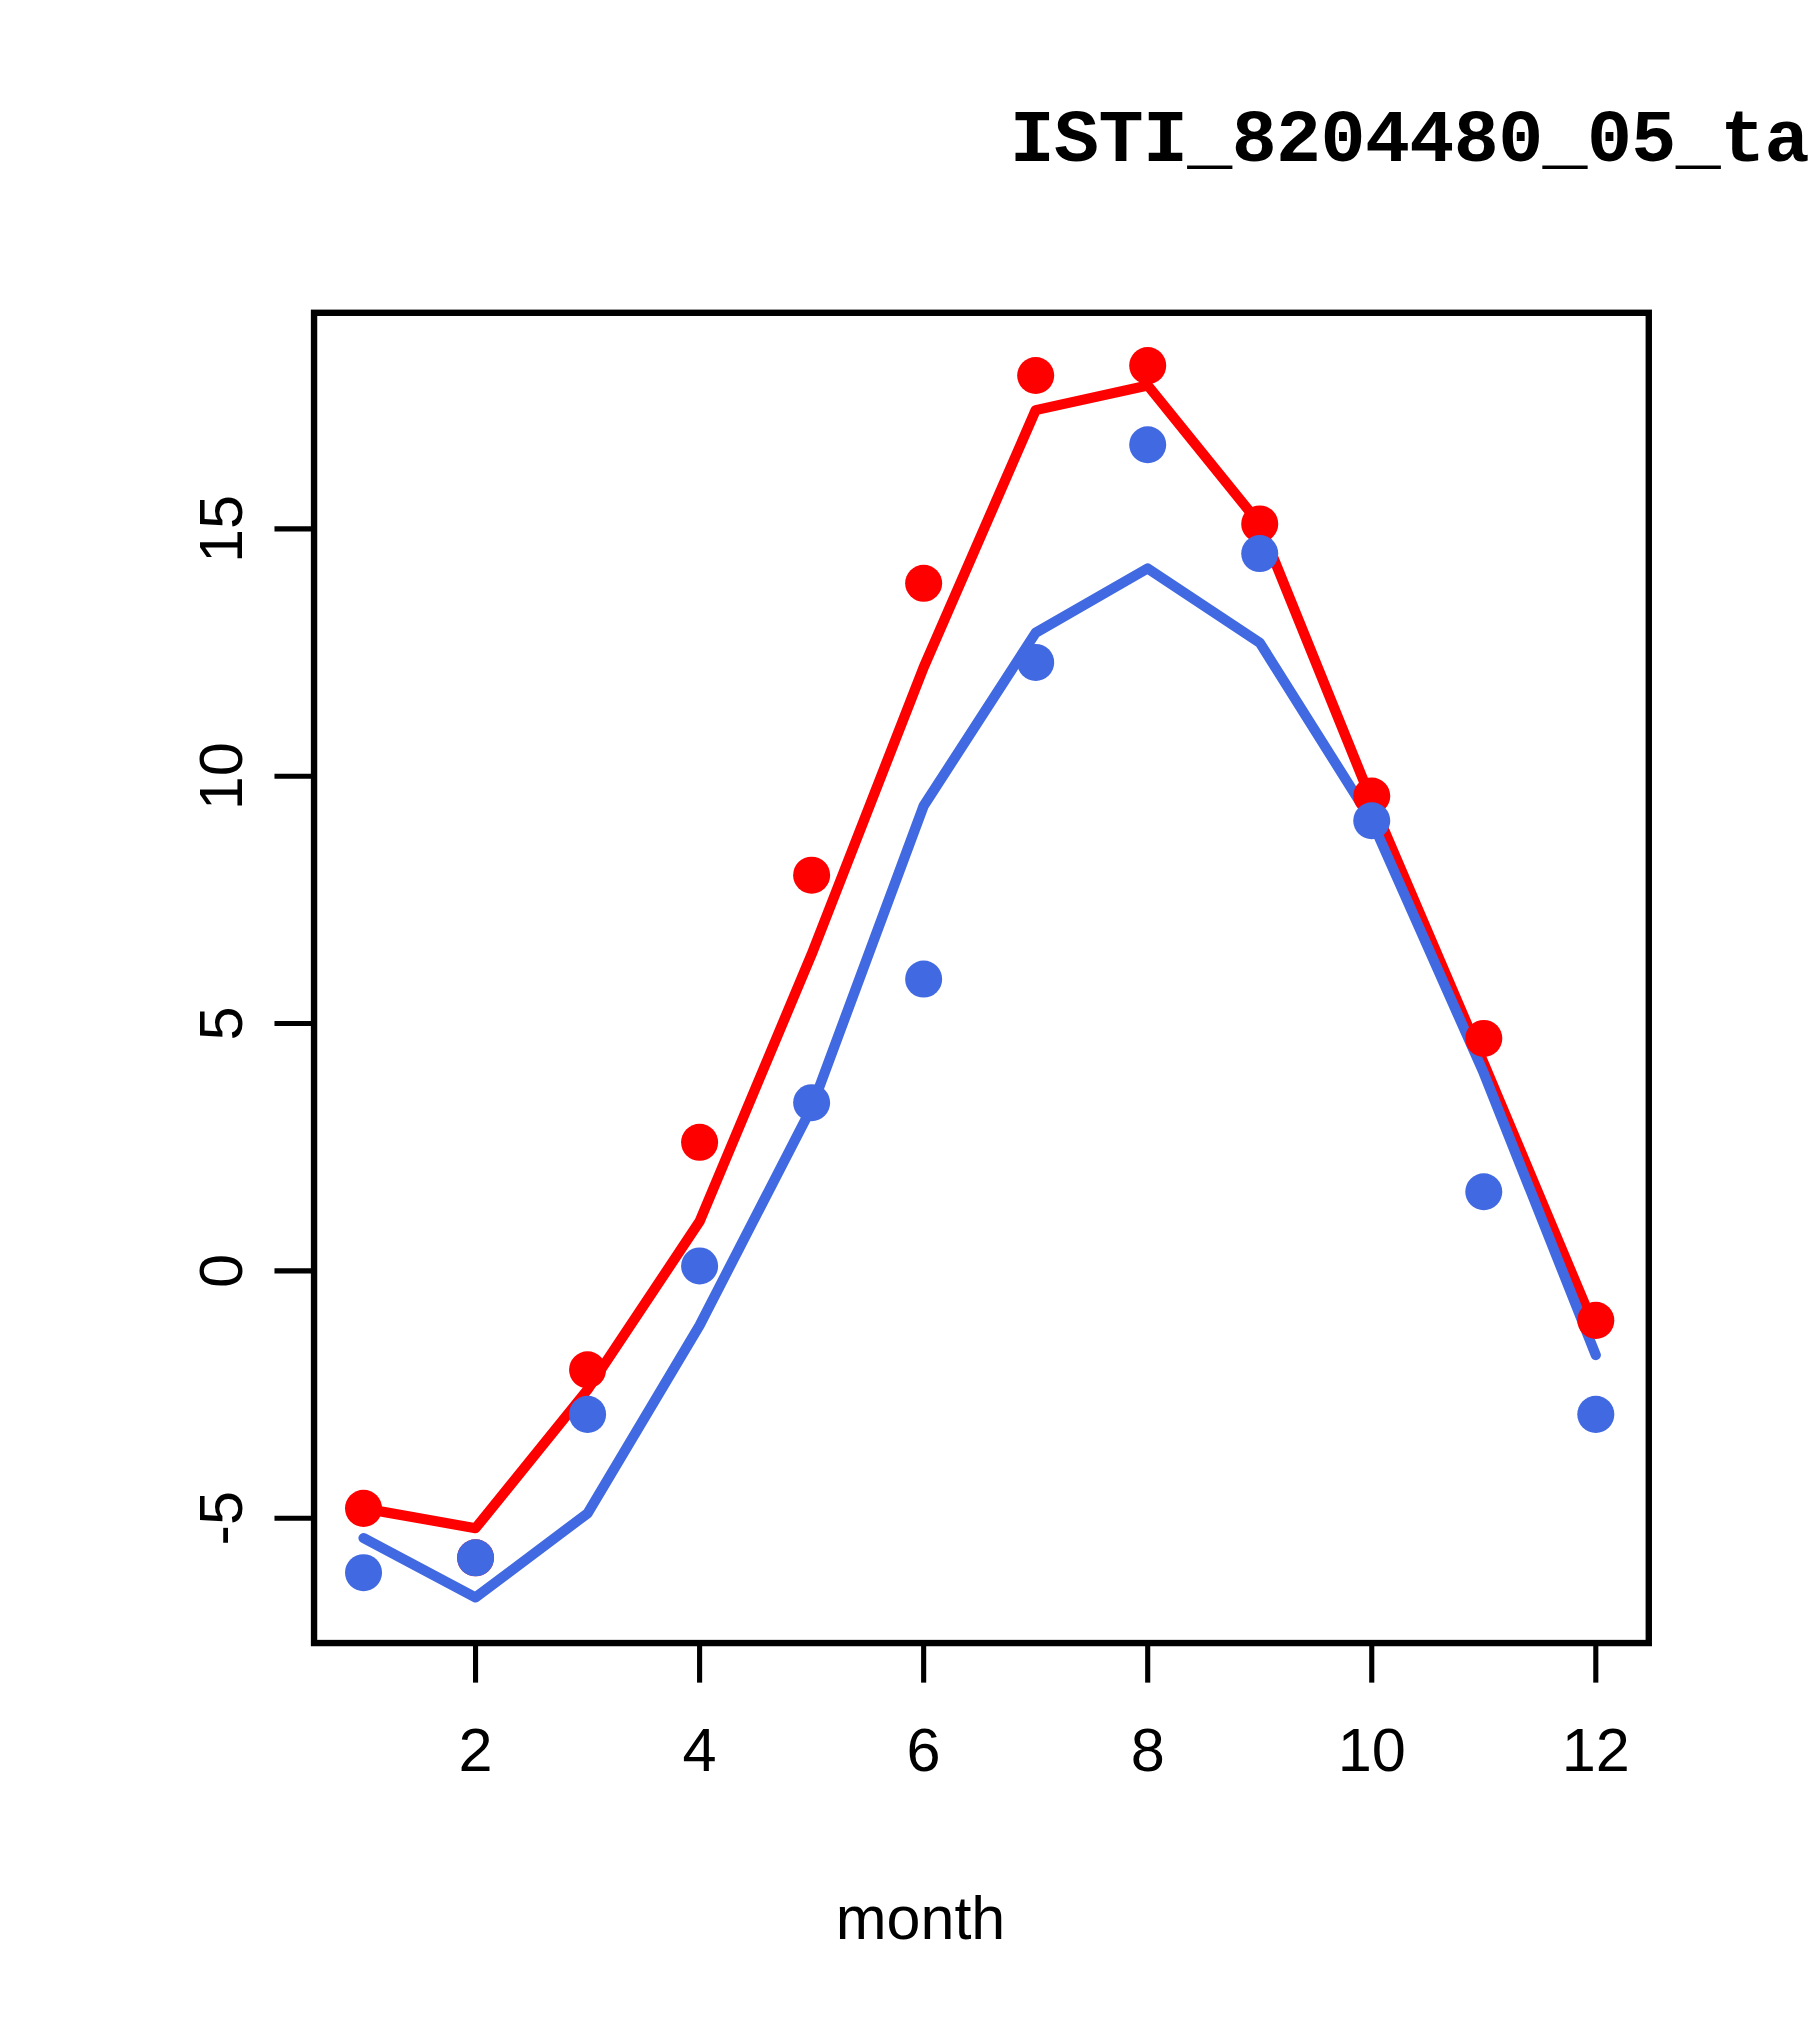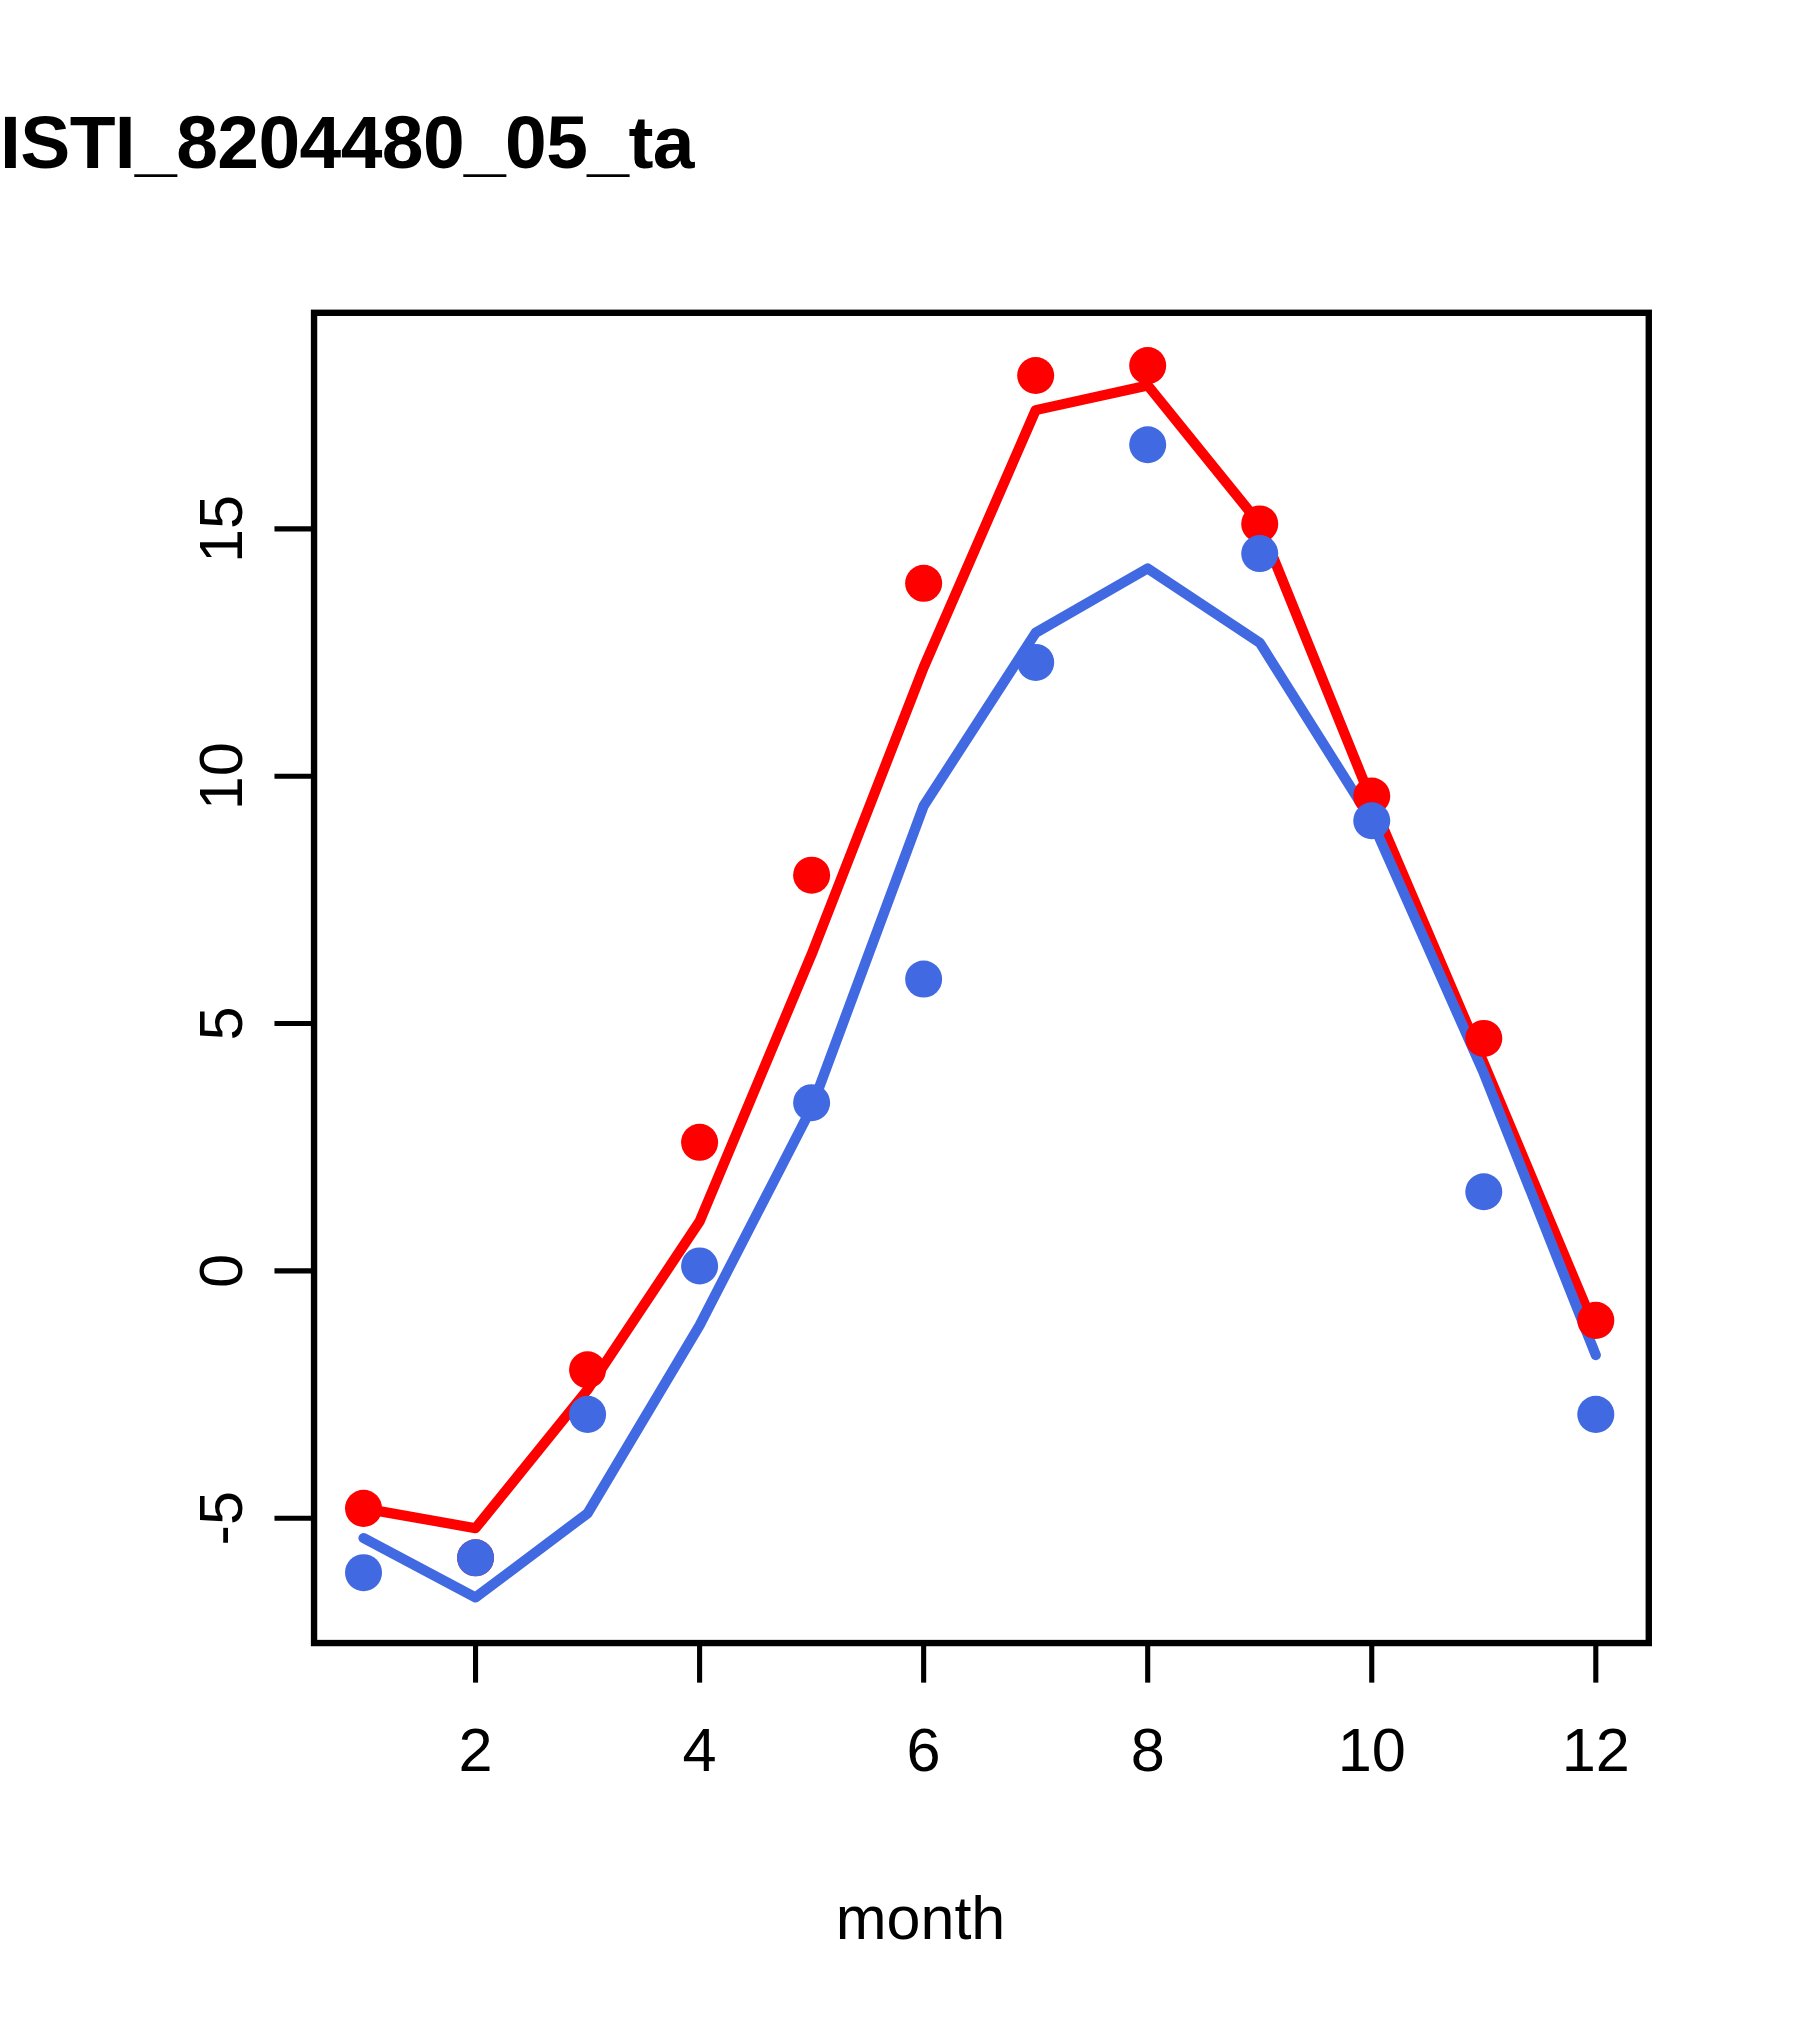--- a/index.html
+++ b/index.html
@@ -1,22 +1,22 @@
 <!DOCTYPE html>
 <html style="font-size:10.2px"><head>
 <meta charset="utf-8">
 <style>
   html,body{margin:0;padding:0;background:#ffffff;}
   body{font-family:"Liberation Sans", sans-serif;}
   #root{position:relative;width:1809px;height:2035px;background:#ffffff;overflow:hidden;}
 
   #chart-title{
-    position:absolute;left:0;top:99px;width:1809px;text-align:left;
+    position:absolute;left:0;top:99px;width:1809px;text-align:right;
     font-size:75px;font-weight:bold;color:#000000;letter-spacing:-0.6px;
-    font-family:Liberation Sans, sans-serif;
+    font-family:Liberation Mono, monospace;
   }
   #xlabel{
     position:absolute;left:16px;top:1883px;width:1809px;text-align:center;
     font-size:61px;color:#000000;font-family:"Liberation Sans", sans-serif;
   }
   svg#plot{position:absolute;left:0;top:0;}
   .tick-label-x{font-size:96px;fill:#000;font-family:"Liberation Sans", sans-serif;text-anchor:middle;}
   .tick-label-y{font-size:96px;fill:#000;font-family:"Liberation Sans", sans-serif;text-anchor:middle;}
 </style>
 </head>

